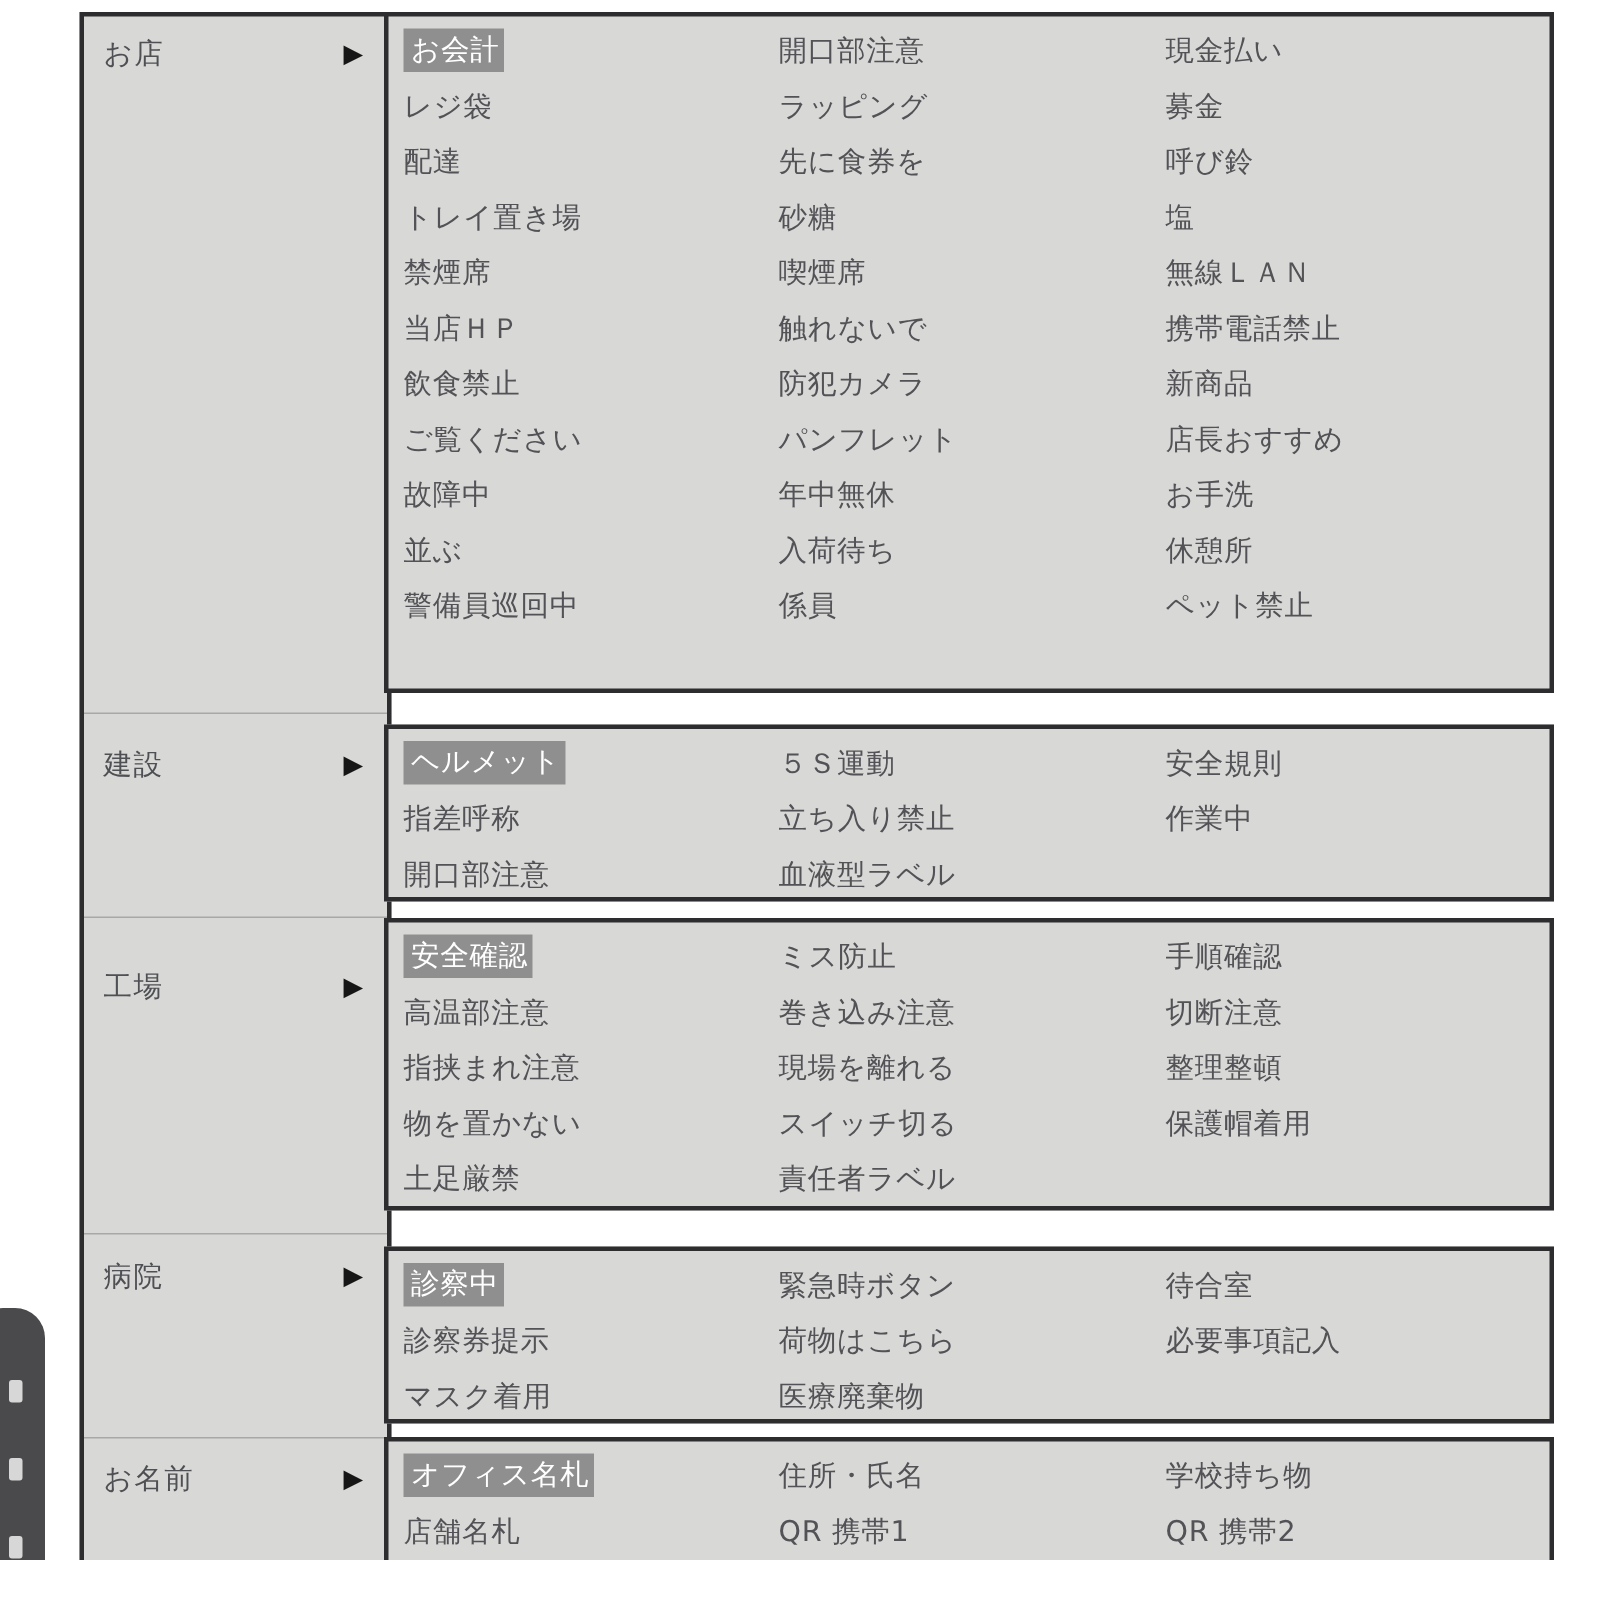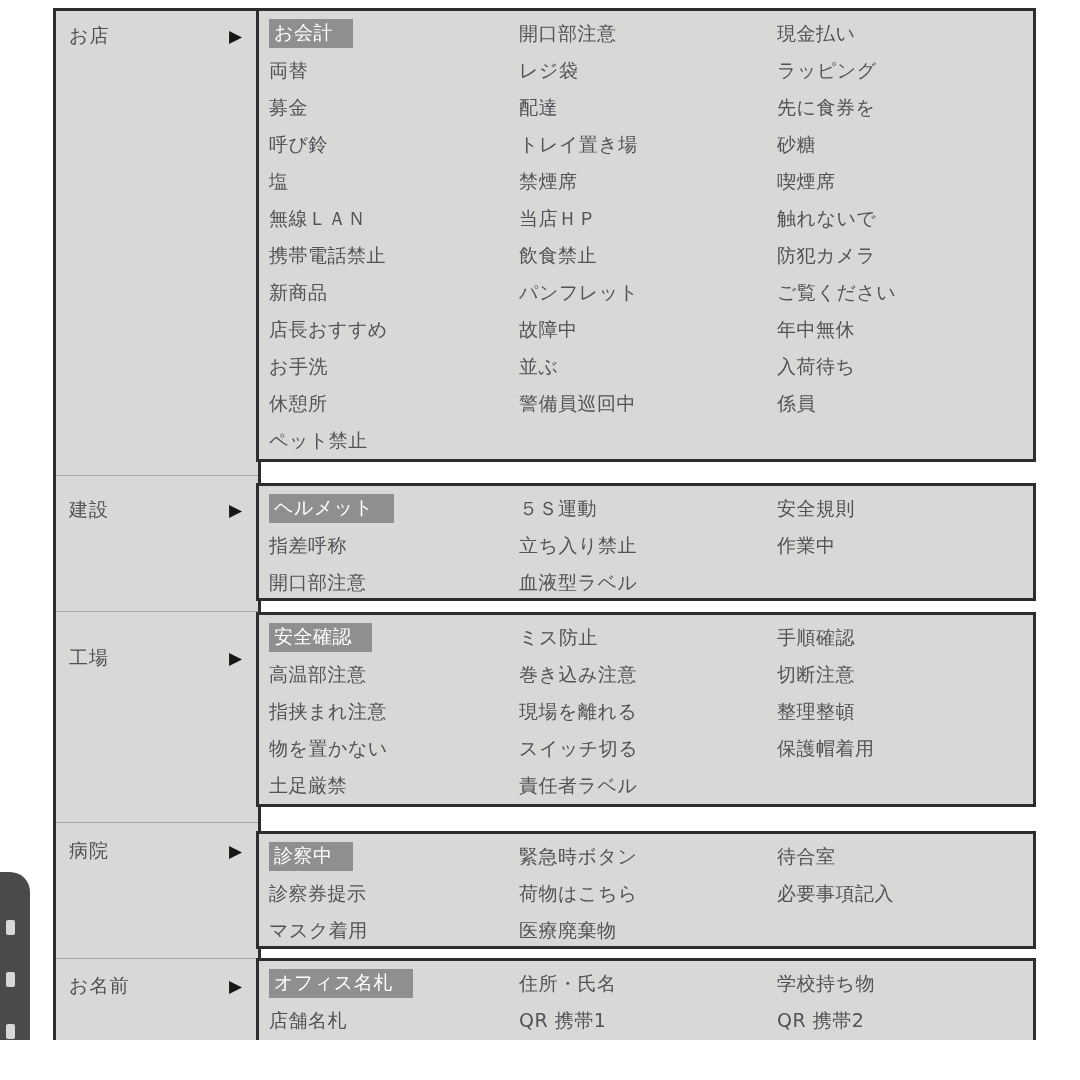--- a/index.html
+++ b/index.html
@@ -20,21 +20,21 @@
   .arrow{font-size:17px;color:#161616;line-height:1;}
   .divider{position:absolute;left:0;right:0;height:1px;background:#a8a8a6;}
   
   .group{
     position:absolute;left:256px;width:780px;
     background:#d8d8d6;border:3px solid #2d2d2f;box-sizing:border-box;
     display:grid;grid-template-columns:250px 258px 1fr;
     grid-auto-rows:37px;padding:4px 0 0 10px;
   }
   .cell{display:flex;align-items:center;font-size:19px;color:#525257;letter-spacing:0.5px;white-space:nowrap;}
-  .hl{background:#8f8f8f;color:#ffffff;padding:1px 20px 2px 5px;}
+  .hl{background:#8f8f8f;color:#ffffff;padding:1px 3px 2px 5px;}
   
   .side-tab{
     position:absolute;left:-18px;top:872px;width:48px;height:240px;
     background:#4a4a4c;border-radius:20px;
   }
   .mark{position:absolute;left:24px;width:9px;height:15px;background:rgba(255,255,255,.78);border-radius:2px;}
 </style>
 </head>
 <body>
 
@@ -71,23 +71,20 @@
     <div class="cell">
         <span class="hl">お会計</span>
       </div>
     <div class="cell">
         <span>開口部注意</span>
       </div>
     <div class="cell">
         <span>現金払い</span>
       </div>
     <div class="cell">
-        <span>両替</span>
-      </div>
-    <div class="cell">
         <span>レジ袋</span>
       </div>
     <div class="cell">
         <span>ラッピング</span>
       </div>
     <div class="cell">
         <span>募金</span>
       </div>
     <div class="cell">
         <span>配達</span>
@@ -128,24 +125,24 @@
     <div class="cell">
         <span>飲食禁止</span>
       </div>
     <div class="cell">
         <span>防犯カメラ</span>
       </div>
     <div class="cell">
         <span>新商品</span>
       </div>
     <div class="cell">
+        <span>ご覧ください</span>
+      </div>
+    <div class="cell">
         <span>パンフレット</span>
-      </div>
-    <div class="cell">
-        <span>ご覧ください</span>
       </div>
     <div class="cell">
         <span>店長おすすめ</span>
       </div>
     <div class="cell">
         <span>故障中</span>
       </div>
     <div class="cell">
         <span>年中無休</span>
       </div>

